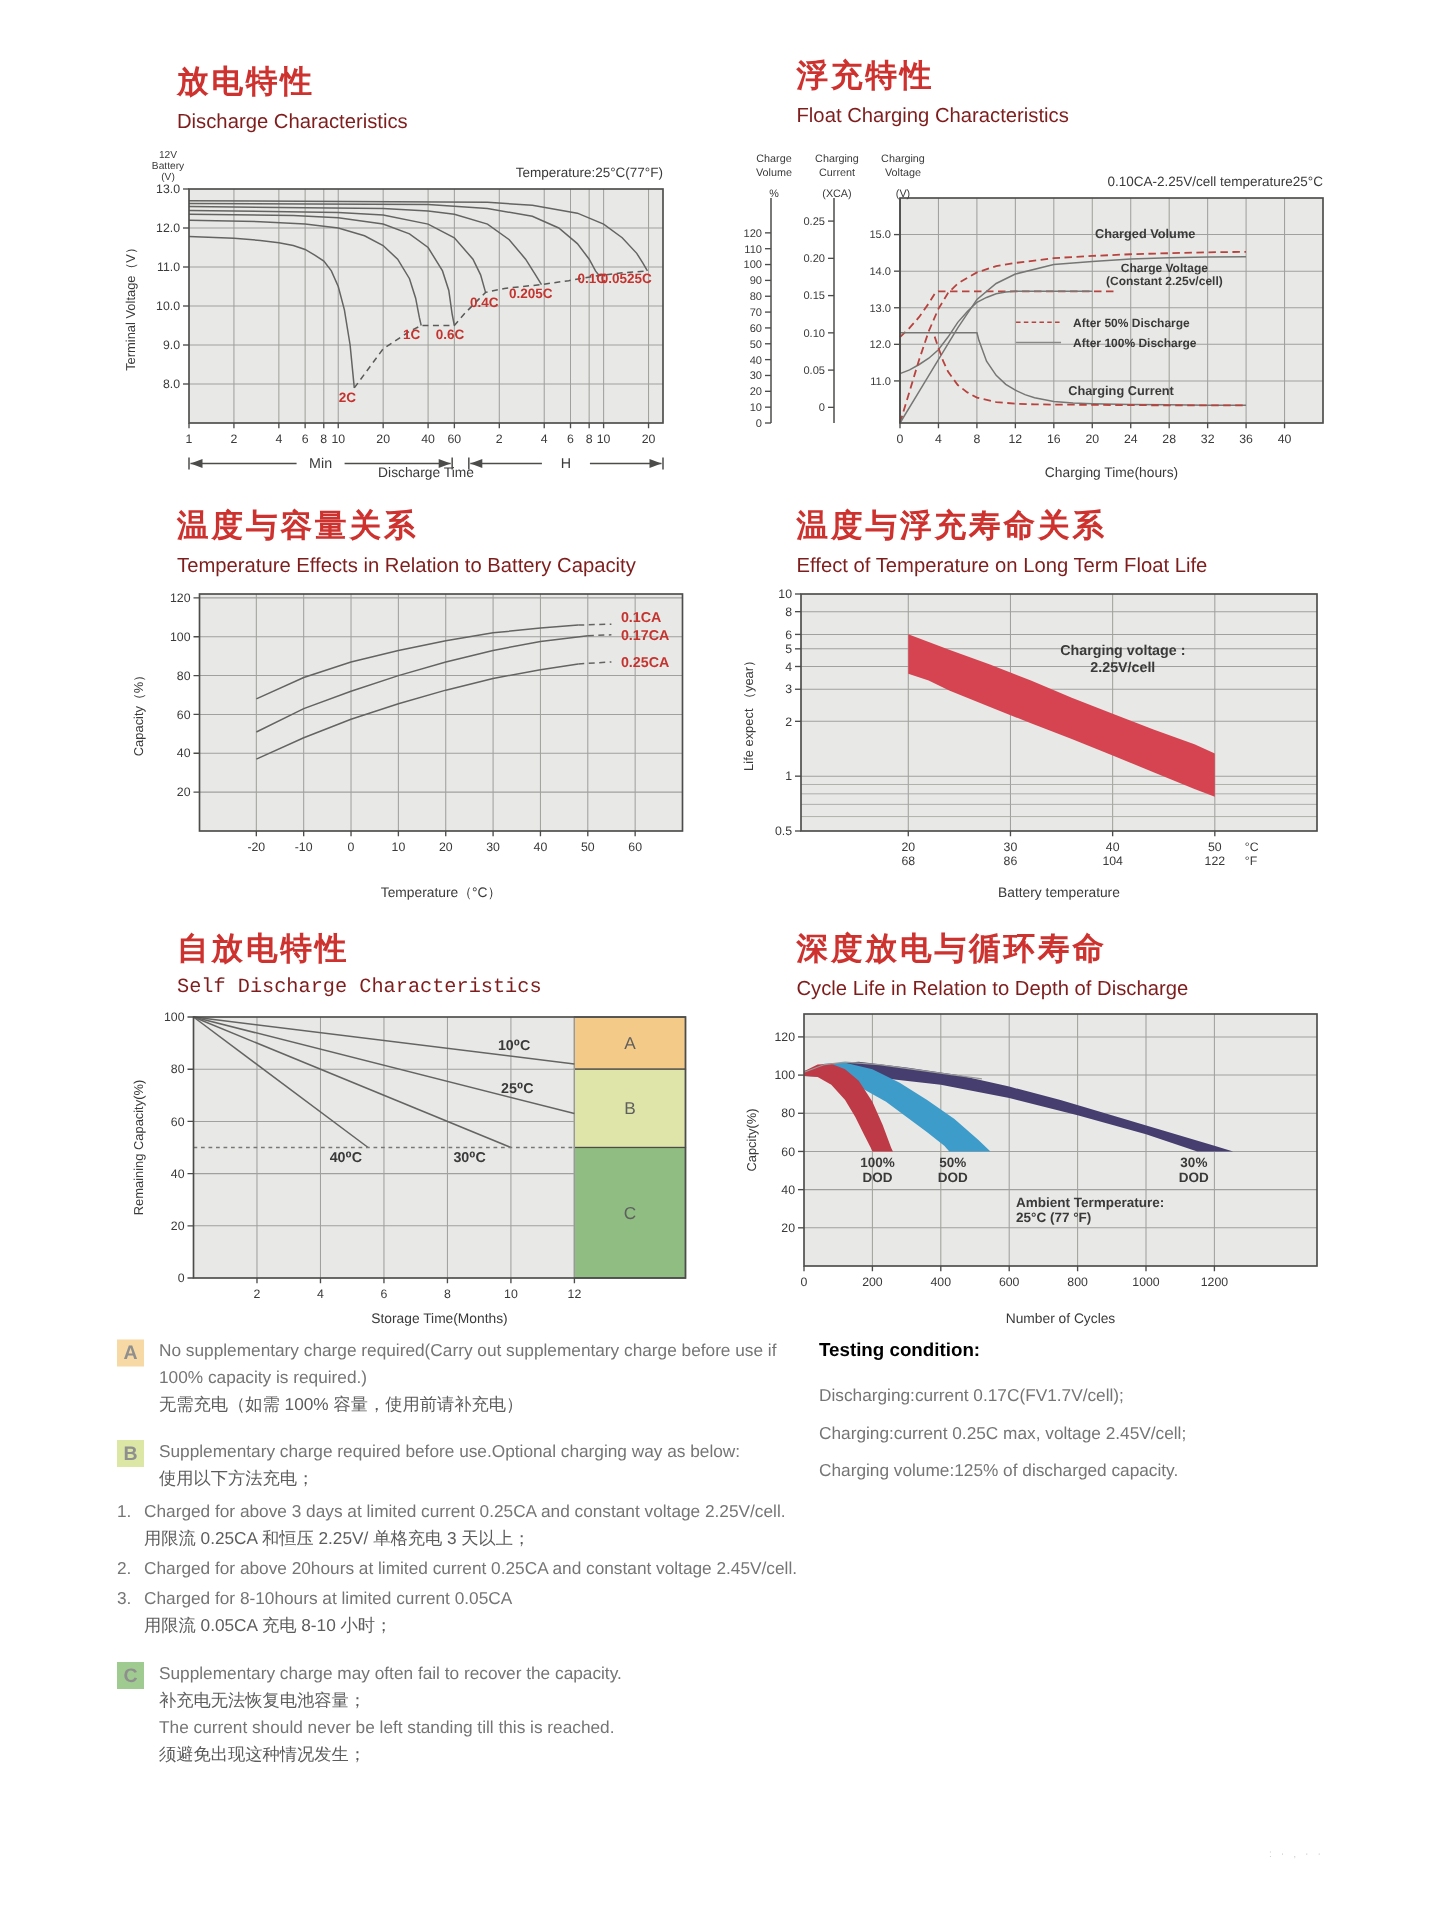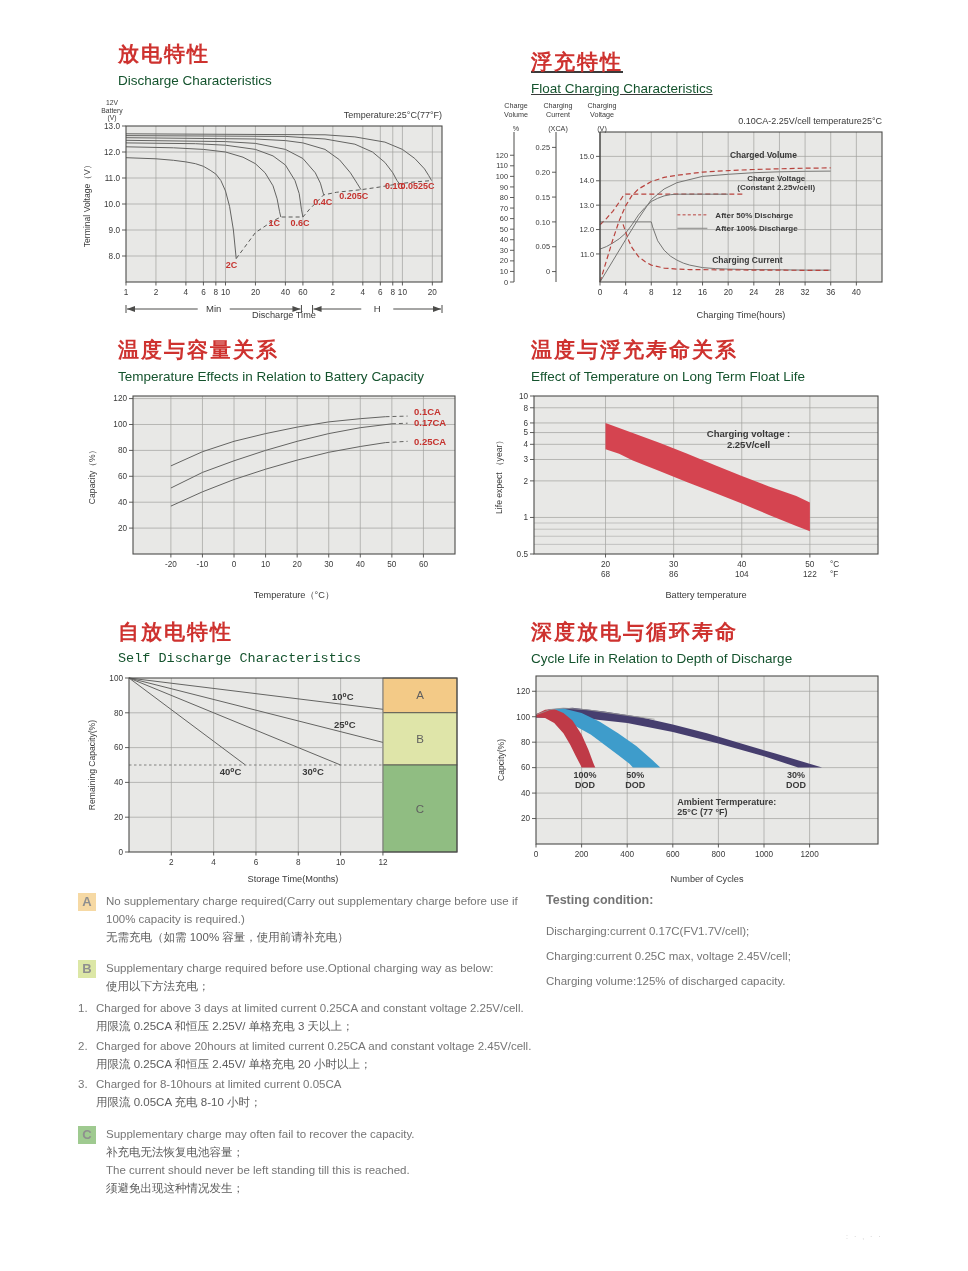--- a/index.html
+++ b/index.html
@@ -1,45 +1,45 @@
 <!DOCTYPE html>
 <html><head>
 <meta charset="utf-8">
 <style>
   html,body{margin:0;padding:0;background:#fff;}
   body{font-family:"Liberation Sans","DejaVu Sans",sans-serif;color:#3a3a3a;}
   #page{position:relative;width:968px;height:1271px;background:#ffffff;overflow:hidden;}
   .sec-head{position:absolute;}
   .sec-head .cn{font-size:21px;font-weight:700;color:#ce322f;letter-spacing:2px;}
-  .sec-head .en{font-size:13.5px;color:#14532d;margin-top:5px;}
+  .sec-head .en{font-size:13.5px;color:#7f1d1d;margin-top:5px;}
   .chart{position:absolute;}
   svg text{font-family:"Liberation Sans","DejaVu Sans",sans-serif;}
   .notes{position:absolute;left:78px;top:892px;width:455px;}
   .note-block{margin-bottom:13px;}
   .badge{float:left;width:18px;height:18px;text-align:center;font-size:13px;font-weight:700;
          color:#8f8f8f;line-height:18px;margin-right:10px;margin-top:1px;}
   .note-text{overflow:hidden;font-size:11.5px;line-height:18px;color:#757575;}
   .note-cn{color:#5c5c5c;}
   .note-item{display:flex;font-size:11.5px;line-height:18px;color:#757575;margin-top:2px;}
   .note-item .no{width:18px;flex:none;}
   .testing{position:absolute;left:546px;top:893px;width:400px;}
-  .testing .t-title{font-size:12.5px;font-weight:700;color:#737373;margin-bottom:12px;}
+  .testing .t-title{font-size:12.5px;font-weight:700;color:#000000;margin-bottom:12px;}
   .testing .t-line{font-size:11.5px;color:#757575;line-height:25px;}
   .artifact{position:absolute;left:846px;top:1233px;font-size:7px;color:#cfcfcf;letter-spacing:2px;}
 </style>
 </head>
 <body>
 
 <div id="page">
 
   <div class="sec-head" style="left:118px;top:40px;">
     <div class="cn">放电特性</div>
     <div class="en">Discharge Characteristics</div>
   </div>
-  <div class="sec-head" style="left:531px;top:48px;text-decoration:underline;">
+  <div class="sec-head" style="left:531px;top:36px;">
     <div class="cn">浮充特性</div>
     <div class="en">Float Charging Characteristics</div>
   </div>
   <div class="sec-head" style="left:118px;top:336px;">
     <div class="cn">温度与容量关系</div>
     <div class="en">Temperature Effects in Relation to Battery Capacity</div>
   </div>
   <div class="sec-head" style="left:531px;top:336px;">
     <div class="cn">温度与浮充寿命关系</div>
     <div class="en">Effect of Temperature on Long Term Float Life</div>
@@ -517,21 +517,20 @@
       <span class="no">1.</span>
       <div>
         <div>Charged for above 3 days at limited current 0.25CA and constant voltage 2.25V/cell.</div>
         <div class="note-cn">用限流 0.25CA 和恒压 2.25V/ 单格充电 3 天以上；</div>
       </div>
     </div>
     <div class="note-item">
       <span class="no">2.</span>
       <div>
         <div>Charged for above 20hours at limited current 0.25CA and constant voltage 2.45V/cell.</div>
-        <div class="note-cn">用限流 0.25CA 和恒压 2.45V/ 单格充电 20 小时以上；</div>
       </div>
     </div>
     <div class="note-item" style="margin-bottom:14px;">
       <span class="no">3.</span>
       <div>
         <div>Charged for 8-10hours at limited current 0.05CA</div>
         <div class="note-cn">用限流 0.05CA 充电 8-10 小时；</div>
       </div>
     </div>
     <div class="note-block">

